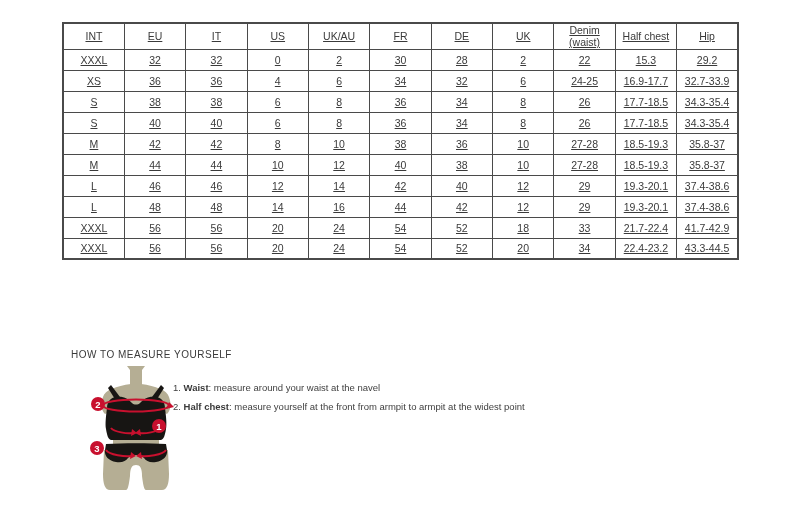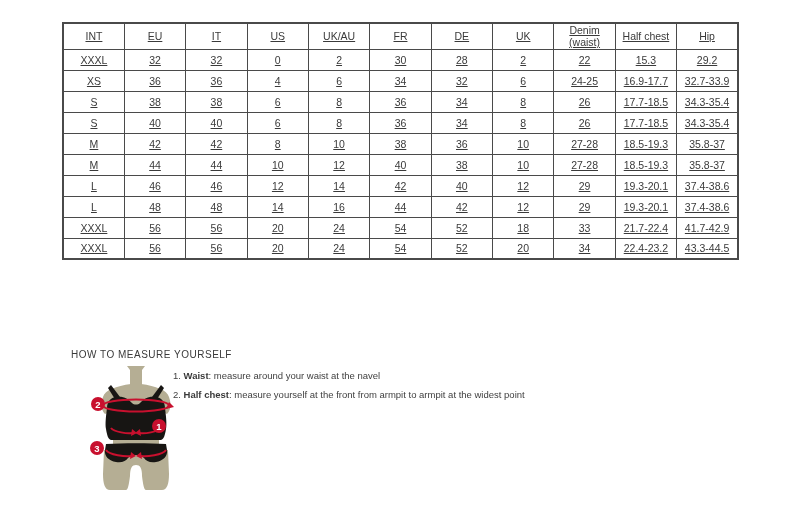--- a/index.html
+++ b/index.html
@@ -44,21 +44,21 @@
     color: #3a3a3a;
     margin-left: 6px;
   }
   .measure-figure {
     position: absolute;
     left: 78px; top: 366px;
     width: 116px; height: 132px;
   }
   .measure-steps {
     position: absolute;
-    left: 173px; top: 370px;
+    left: 173px; top: 382px;
     font-size: 9.5px;
     color: #3f3f3f;
   }
   .measure-steps .step {
     height: 19px;
     line-height: 11px;
     white-space: nowrap;
   }
   .measure-steps b { font-weight: bold; color: #3a3a3a; }
 </style>

